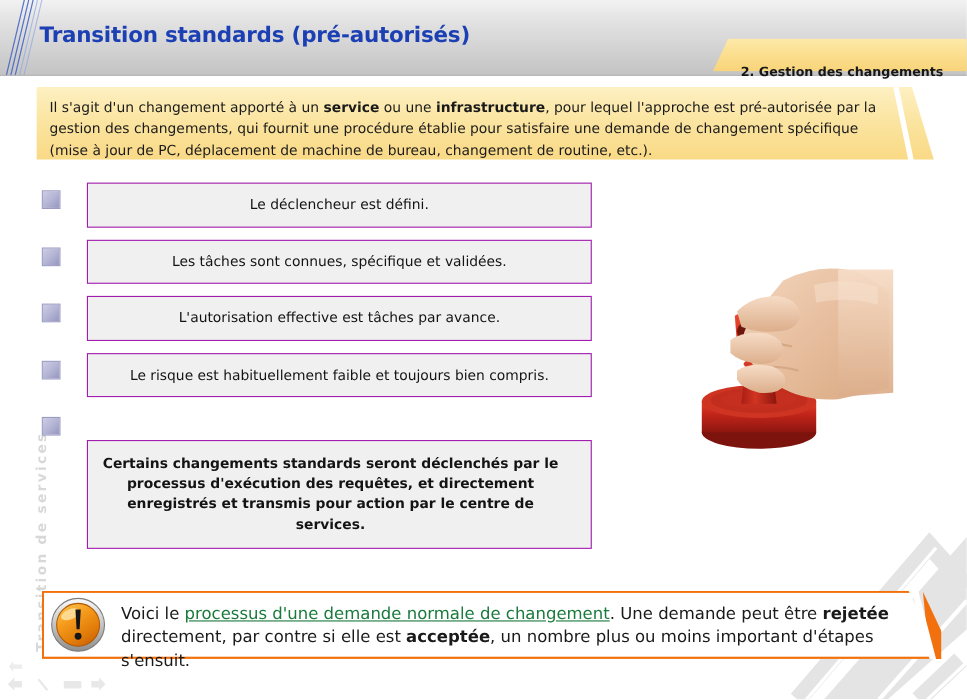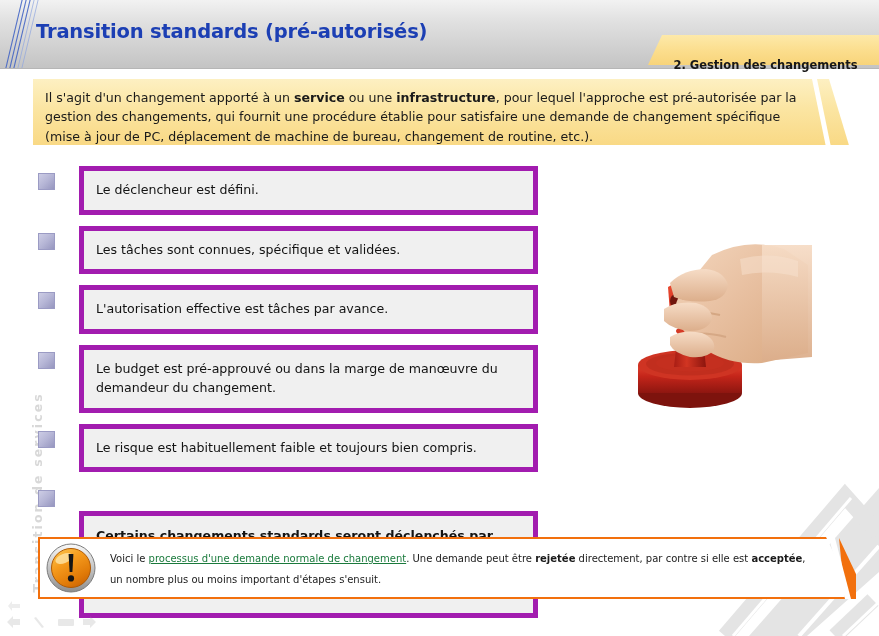--- a/index.html
+++ b/index.html
@@ -158,26 +158,27 @@
     height: 17px;
     margin-top: 7px;
     margin-right: 24px;
     background: linear-gradient(135deg, #cdcde5 0%, #b6b6d6 48%, #9696bf 100%);
     border: 1px solid #9b9bc4;
     box-sizing: border-box;
   }
   .card {
     flex: 1 1 auto;
     background: #f0f0f0;
-    border: 5px solid #a21caf;
+    border: 1px solid #a21caf;
     box-sizing: border-box;
     padding: 9px 12px 10px 12px;
     font-size: 12.6px;
     line-height: 19.5px;
     color: #131313;
+    text-align: center;
   }
   .card.emphasis {
     font-weight: bold;
     padding: 11px 28px 12px 12px;
     line-height: 18.5px;
     margin-top: 28px;
   }
 
   
   .deco {
@@ -222,21 +223,21 @@
     left: 787px;
     width: 31px;
     height: 61px;
     overflow: hidden;
   }
   .alert-text {
     position: absolute;
     left: 72px;
     top: 11px;
     width: 700px;
-    font-size: 10px;
+    font-size: 15px;
     line-height: 21px;
     color: #1a1a1a;
   }
   .alert-text b { font-weight: bold; }
   .alert-link {
     color: #1a7a3c;
     text-decoration: underline;
     cursor: pointer;
   }
   .alert-icon {
@@ -301,24 +302,20 @@
         <div class="bullet"></div>
         <div class="card">Le déclencheur est défini.</div>
       </div>
       <div class="row">
         <div class="bullet"></div>
         <div class="card">Les tâches sont connues, spécifique et validées.</div>
       </div>
       <div class="row">
         <div class="bullet"></div>
         <div class="card">L'autorisation effective est tâches par avance.</div>
-      </div>
-      <div class="row">
-        <div class="bullet"></div>
-        <div class="card">Le budget est pré-approuvé ou dans la marge de manœuvre du demandeur du changement.</div>
       </div>
       <div class="row">
         <div class="bullet"></div>
         <div class="card">Le risque est habituellement faible et toujours bien compris.</div>
       </div>
       <div class="row">
         <div class="bullet"></div>
         <div class="card emphasis">Certains changements standards seront déclenchés par le processus d'exécution des requêtes, et directement enregistrés et transmis pour action par le centre de services.</div>
       </div>
     </div>

